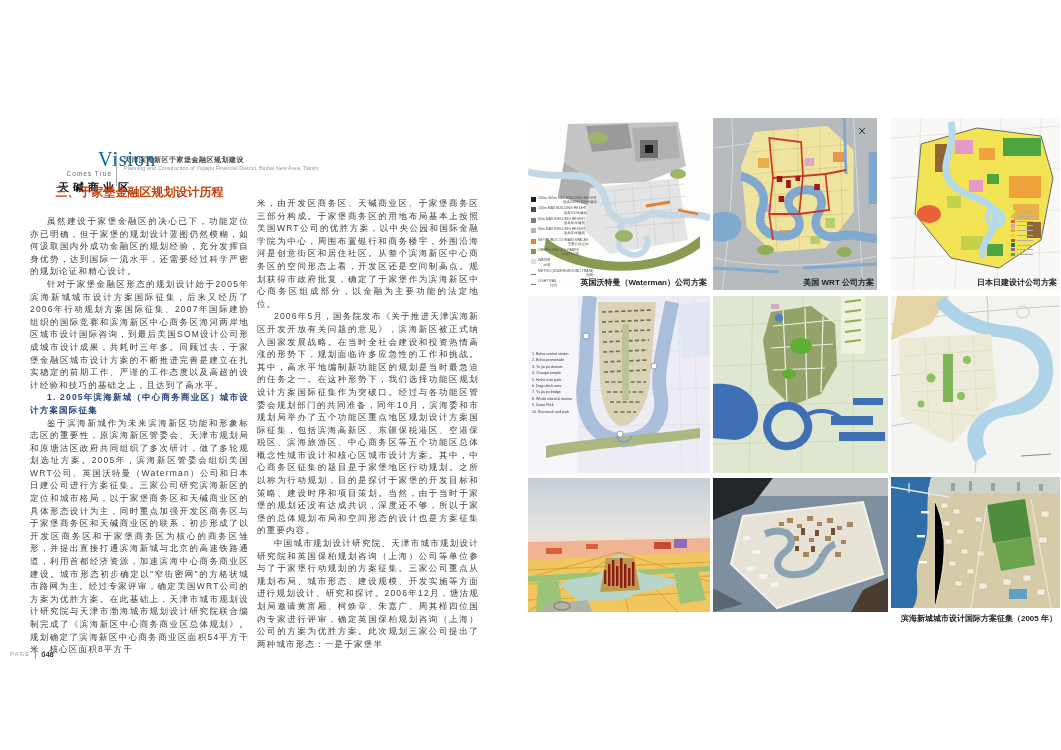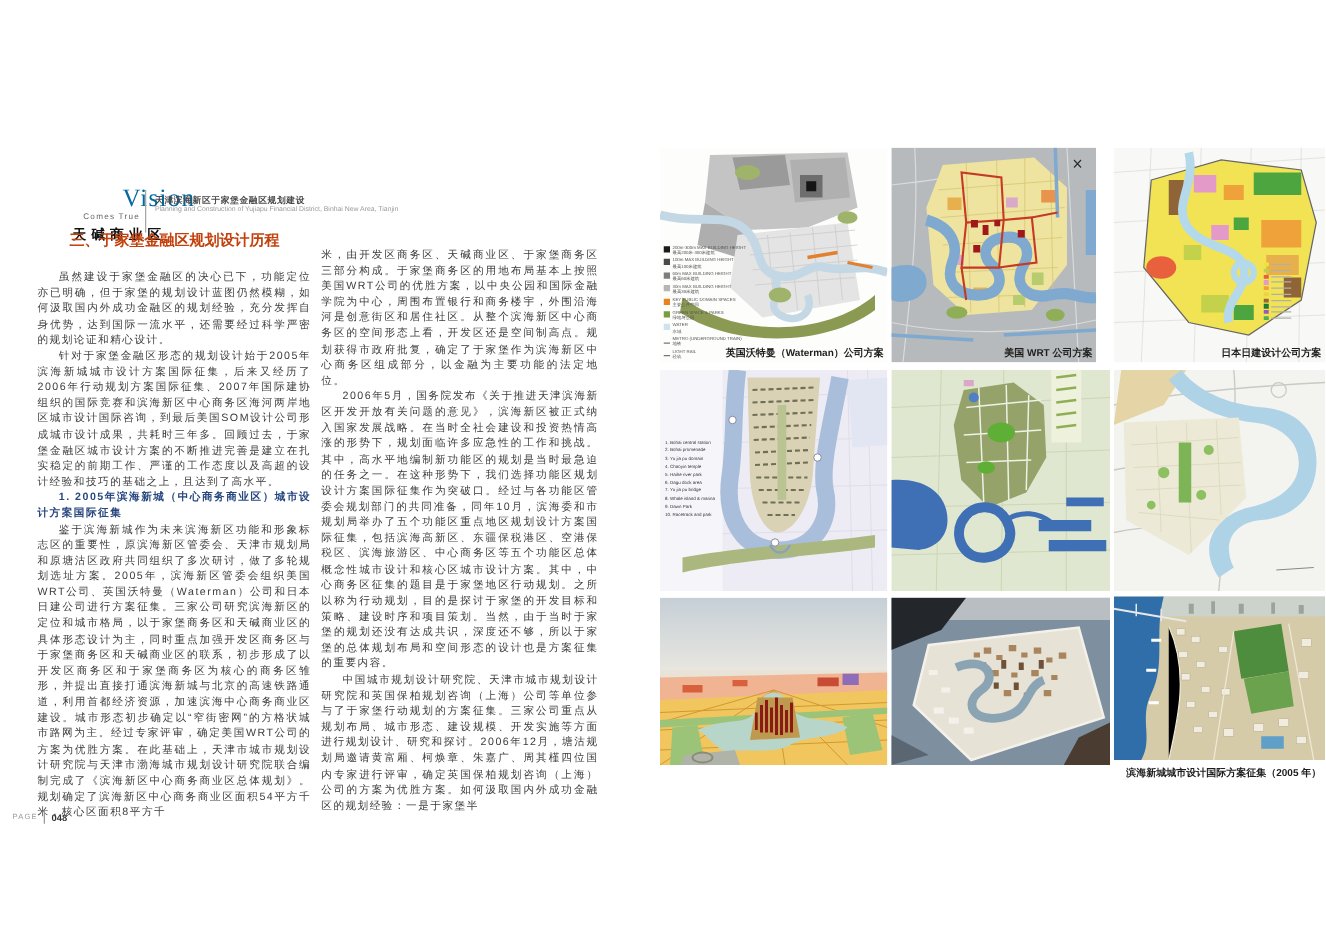--- a/index.html
+++ b/index.html
@@ -67,30 +67,30 @@
 <div id="col1" class="col">
   <p>虽然建设于家堡金融区的决心已下，功能定位亦已明确，但于家堡的规划设计蓝图仍然模糊，如何汲取国内外成功金融区的规划经验，充分发挥自身优势，达到国际一流水平，还需要经过科学严密的规划论证和精心设计。</p>
   <p>针对于家堡金融区形态的规划设计始于2005年滨海新城城市设计方案国际征集，后来又经历了2006年行动规划方案国际征集、2007年国际建协组织的国际竞赛和滨海新区中心商务区海河两岸地区城市设计国际咨询，到最后美国SOM设计公司形成城市设计成果，共耗时三年多。回顾过去，于家堡金融区城市设计方案的不断推进完善是建立在扎实稳定的前期工作、严谨的工作态度以及高超的设计经验和技巧的基础之上，且达到了高水平。</p>
   <p class="sub">1. 2005年滨海新城（中心商务商业区）城市设计方案国际征集</p>
   <p>鉴于滨海新城作为未来滨海新区功能和形象标志区的重要性，原滨海新区管委会、天津市规划局和原塘沽区政府共同组织了多次研讨，做了多轮规划选址方案。2005年，滨海新区管委会组织美国WRT公司、英国沃特曼（Waterman）公司和日本日建公司进行方案征集。三家公司研究滨海新区的定位和城市格局，以于家堡商务区和天碱商业区的具体形态设计为主，同时重点加强开发区商务区与于家堡商务区和天碱商业区的联系，初步形成了以开发区商务区和于家堡商务区为核心的商务区雏形，并提出直接打通滨海新城与北京的高速铁路通道，利用首都经济资源，加速滨海中心商务商业区建设。城市形态初步确定以“窄街密网”的方格状城市路网为主。经过专家评审，确定美国WRT公司的方案为优胜方案。在此基础上，天津市城市规划设计研究院与天津市渤海城市规划设计研究院联合编制完成了《滨海新区中心商务商业区总体规划》。规划确定了滨海新区中心商务商业区面积54平方千米，核心区面积8平方千</p>
 </div>
 
 <div id="col2" class="col">
   <p class="cont">米，由开发区商务区、天碱商业区、于家堡商务区三部分构成。于家堡商务区的用地布局基本上按照美国WRT公司的优胜方案，以中央公园和国际金融学院为中心，周围布置银行和商务楼宇，外围沿海河是创意街区和居住社区。从整个滨海新区中心商务区的空间形态上看，开发区还是空间制高点。规划获得市政府批复，确定了于家堡作为滨海新区中心商务区组成部分，以金融为主要功能的法定地位。</p>
   <p>2006年5月，国务院发布《关于推进天津滨海新区开发开放有关问题的意见》，滨海新区被正式纳入国家发展战略。在当时全社会建设和投资热情高涨的形势下，规划面临许多应急性的工作和挑战。其中，高水平地编制新功能区的规划是当时最急迫的任务之一。在这种形势下，我们选择功能区规划设计方案国际征集作为突破口。经过与各功能区管委会规划部门的共同准备，同年10月，滨海委和市规划局举办了五个功能区重点地区规划设计方案国际征集，包括滨海高新区、东疆保税港区、空港保税区、滨海旅游区、中心商务区等五个功能区总体概念性城市设计和核心区城市设计方案。其中，中心商务区征集的题目是于家堡地区行动规划。之所以称为行动规划，目的是探讨于家堡的开发目标和策略、建设时序和项目策划。当然，由于当时于家堡的规划还没有达成共识，深度还不够，所以于家堡的总体规划布局和空间形态的设计也是方案征集的重要内容。</p>
-  <p>中国城市规划设计研究院、天津市城市规划设计研究院和英国保柏规划咨询（上海）公司等单位参与了于家堡行动规划的方案征集。三家公司重点从规划布局、城市形态、建设规模、开发实施等方面进行规划设计、研究和探讨。2006年12月，塘沽规划局邀请黄富厢、柯焕章、朱嘉广、周其槿四位国内专家进行评审，确定英国保柏规划咨询（上海）公司的方案为优胜方案。如何汲取国内外成功金融区的规划经验：一是于家堡半</p>
+  <p>中国城市规划设计研究院、天津市城市规划设计研究院和英国保柏规划咨询（上海）公司等单位参与了于家堡行动规划的方案征集。三家公司重点从规划布局、城市形态、建设规模、开发实施等方面进行规划设计、研究和探讨。2006年12月，塘沽规划局邀请黄富厢、柯焕章、朱嘉广、周其槿四位国内专家进行评审，确定英国保柏规划咨询（上海）公司的方案为优胜方案。此次规划三家公司提出了两种城市形态：一是于家堡半</p>
 </div>
 
 <div class="footer">
   <span class="pl">PAGE</span>
   <span class="bar"></span>
   <span class="pn">048</span>
 </div>
 
-<div class="tile" style="left:528px;top:118px;width:182px;height:172px;">
+<div class="tile" style="left:528px;top:118px;width:182px;height:172px;text-align:right;">
   <svg viewBox="0 0 182 172" preserveAspectRatio="none">
     <rect width="182" height="172" fill="#fdfdfc"></rect>
     <path d="M40 6 L150 4 L158 48 L118 64 L70 66 L36 44 Z" fill="#c4c4c4"></path>
     <path d="M58 8 L100 6 L104 30 L64 34 Z" fill="#9a9a9a"></path>
     <path d="M104 10 L148 8 L152 40 L108 44 Z" fill="#b0b0b0"></path>
     <rect x="112" y="22" width="18" height="18" fill="#6e6e6e"></rect>
     <rect x="117" y="27" width="8" height="8" fill="#151515"></rect>
     <path d="M36 44 L70 66 L62 88 L30 78 Z" fill="#aeaeae"></path>
     <path d="M62 70 L150 60 L160 122 L82 136 L56 112 Z" fill="#e4e4e4"></path>
     <g stroke="#c9c9c9" stroke-width="0.6">

